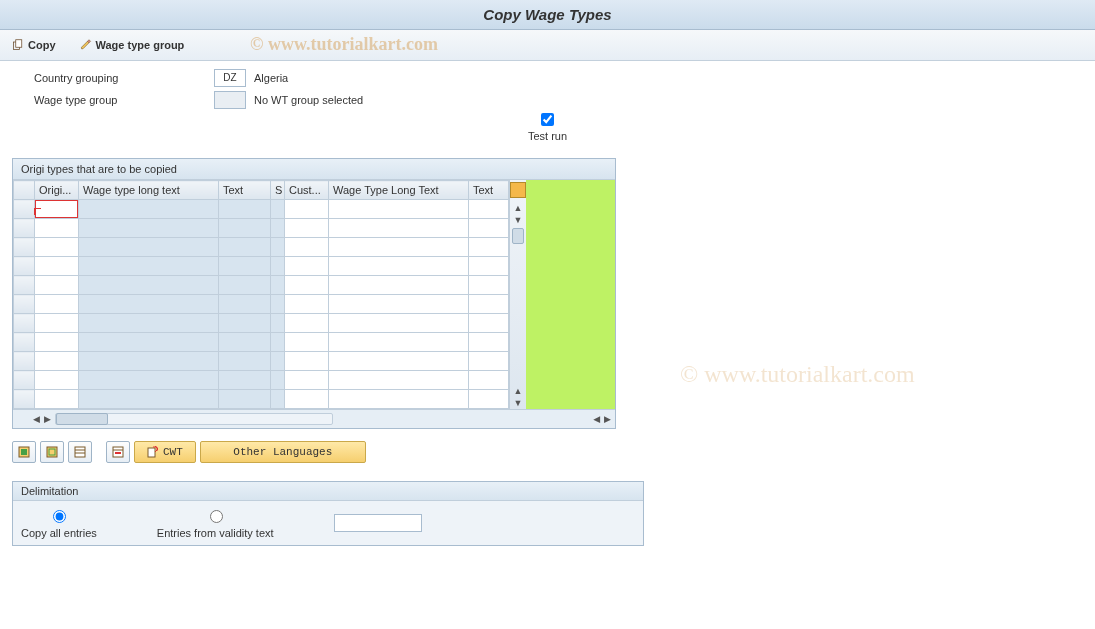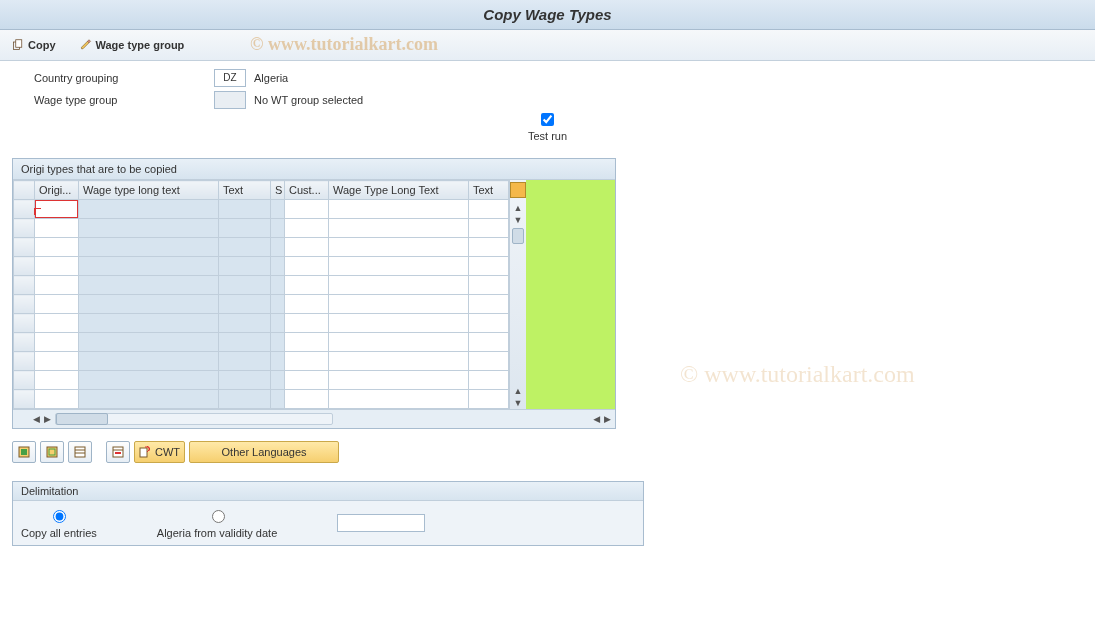--- a/index.html
+++ b/index.html
@@ -209,30 +209,31 @@
     border: 1px solid #9fb4c7;
     border-radius: 2px;
     display: inline-flex;
     align-items: center;
     justify-content: center;
     font-size: 11px;
     cursor: pointer;
   }
   .text-btn {
     height: 20px;
-    padding: 0 4px;
+    padding: 0 12px;
     background: linear-gradient(#ffe9a8, #f6cf6f);
     border: 1px solid #caa84a;
     border-radius: 2px;
     display: inline-flex;
     align-items: center;
     gap: 4px;
     cursor: pointer;
     font-size: 11px;
     color: #333;
+    font-family: Liberation Mono, monospace;
   }
   .text-btn.wide { min-width: 160px; justify-content: center; }
   .delim-panel {
     margin-top: 18px;
     width: 630px;
     border: 1px solid #a8bccf;
     background: #eef3f8;
   }
   .delim-header {
     background: linear-gradient(#e8f0f7, #d7e4ef);
@@ -507,19 +508,19 @@
 
   <div class="delim-panel">
     <div class="delim-header">Delimitation</div>
     <div class="delim-body">
       <label class="radio-wrap">
         <input type="radio" name="delim" checked="" style="">
         <span>Copy all entries</span>
       </label>
       <label class="radio-wrap">
         <input type="radio" name="delim" style="">
-        <span>Algeria from validity date</span>
+        <span>Entries from validity text</span>
       </label>
       <input class="date-input" type="text" value="" style="">
     </div>
   </div>
 
 </div>
 
 </body></html>

